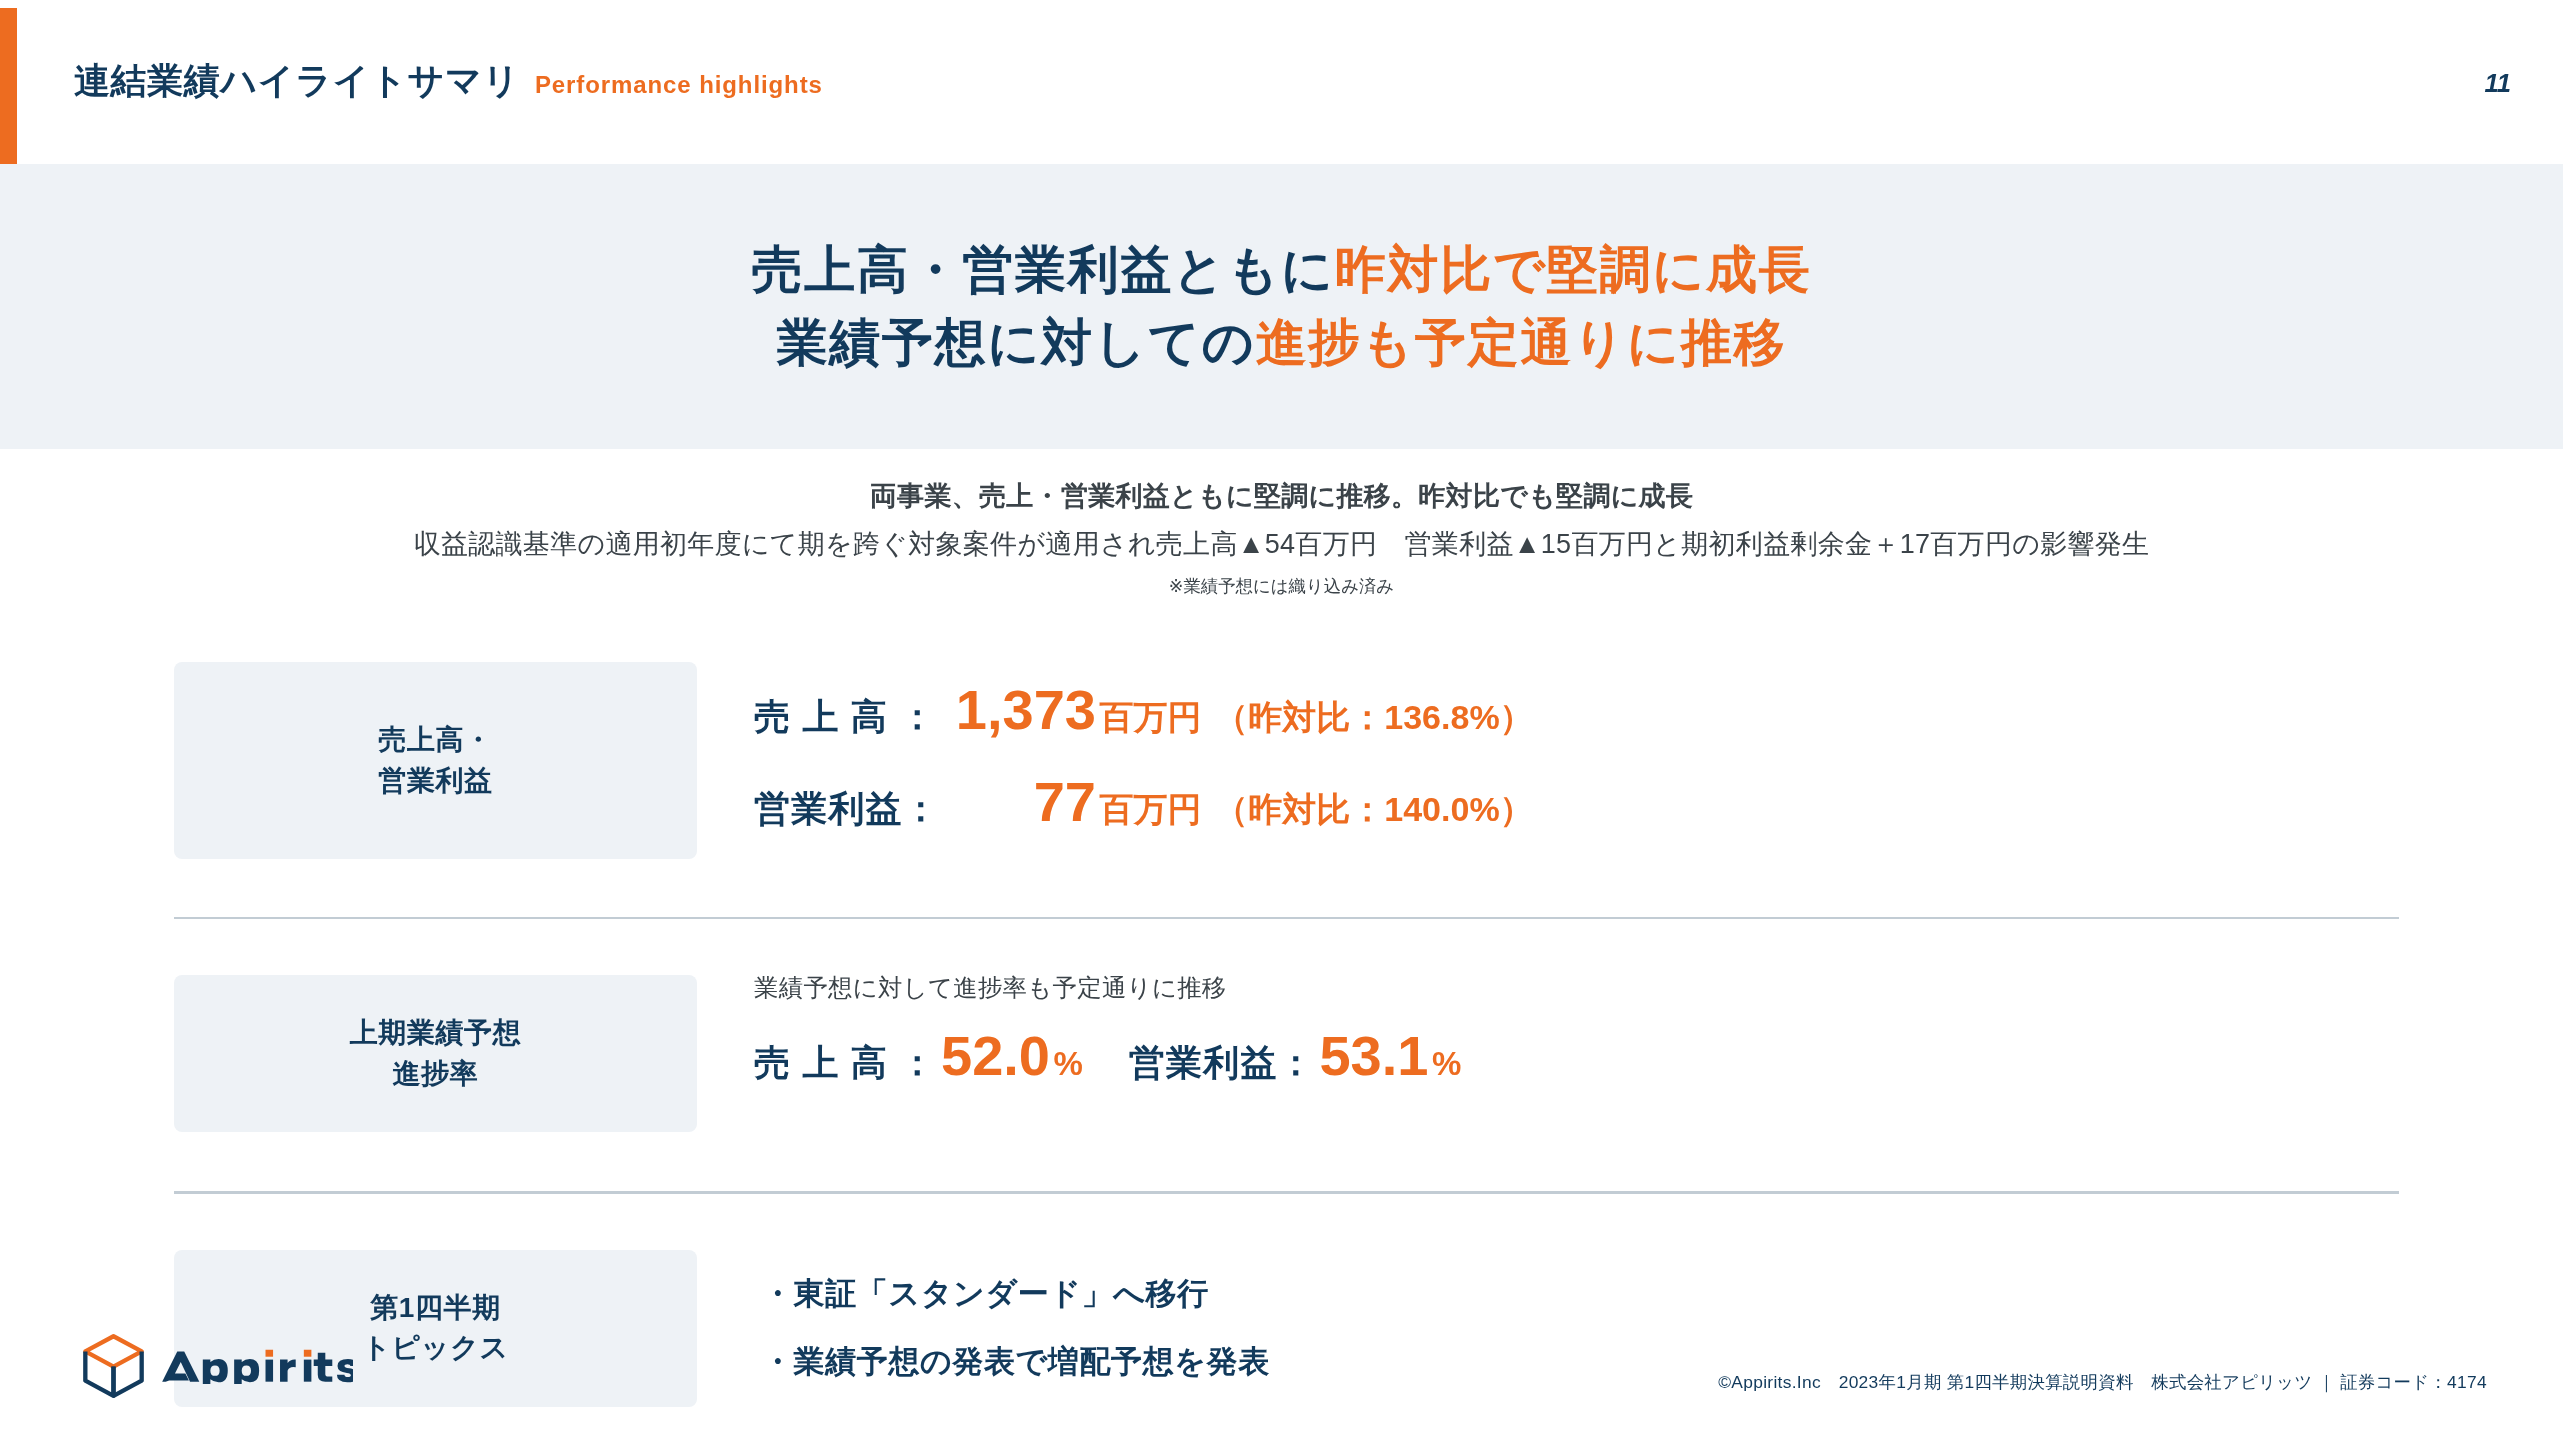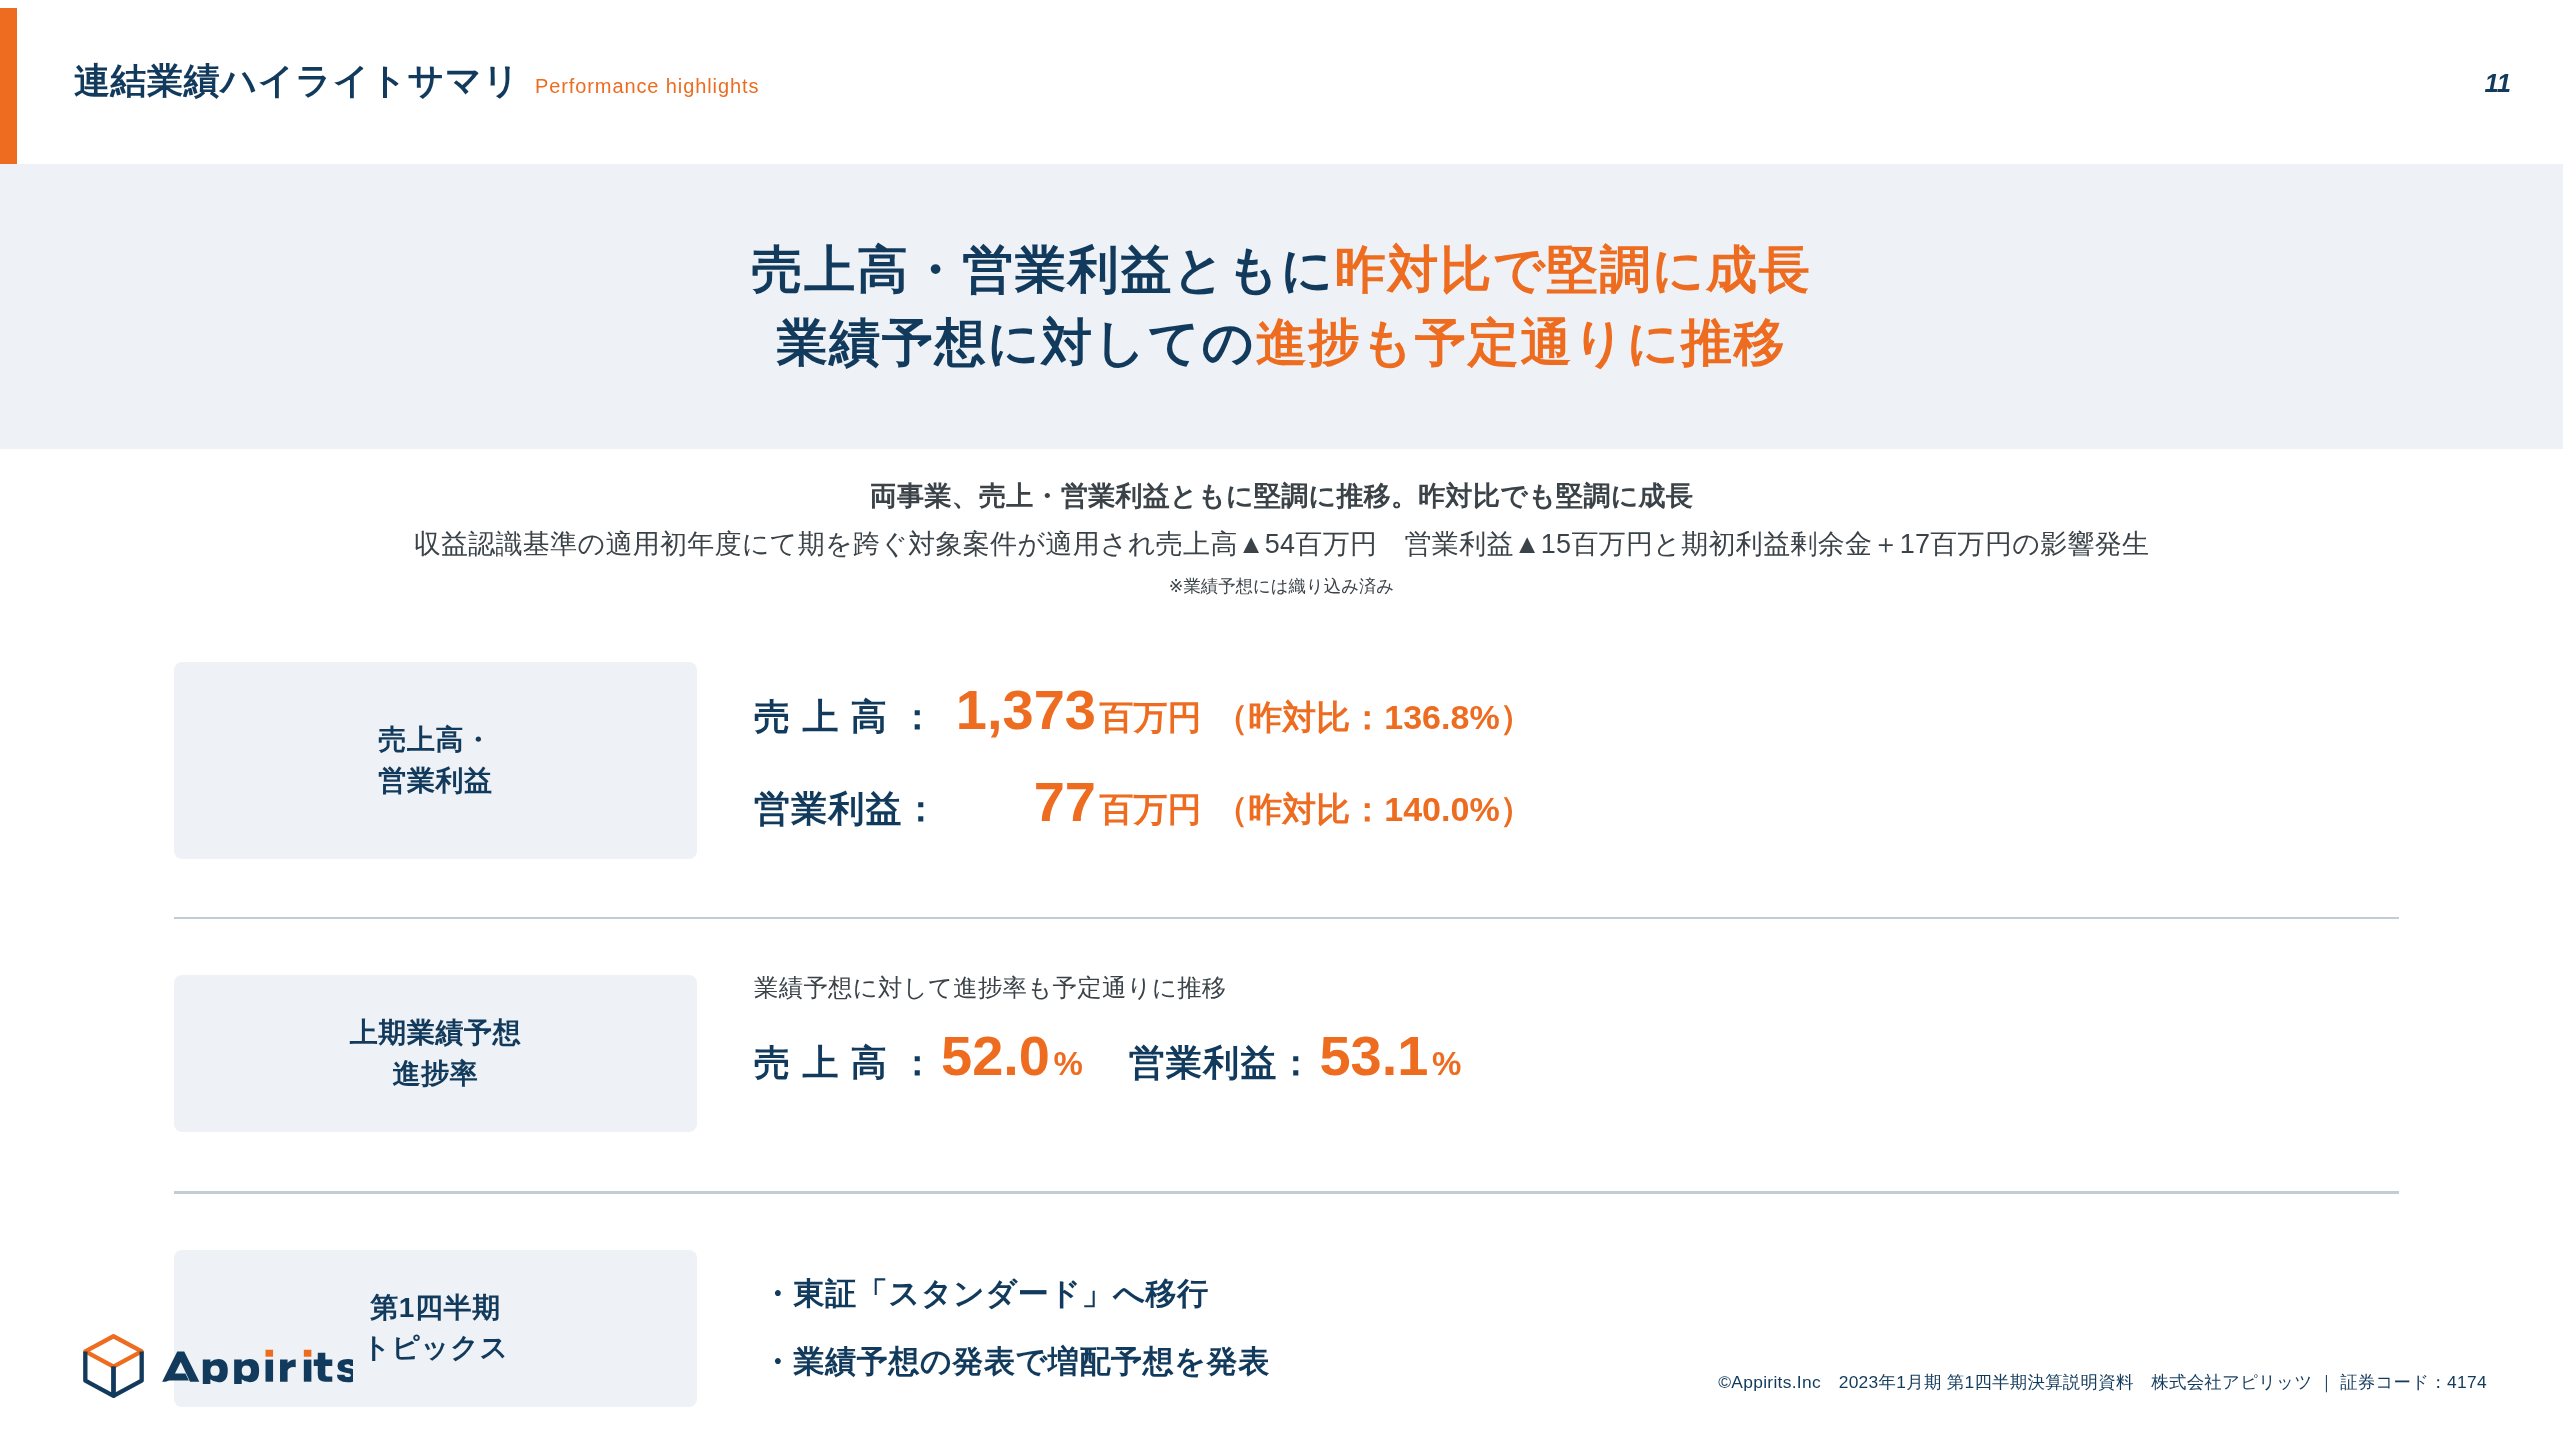--- a/index.html
+++ b/index.html
@@ -38,22 +38,22 @@
     gap: 15px;
   }
   .header-title-ja {
     font-size: 36px;
     font-weight: 700;
     color: #123a5c;
     letter-spacing: 0.6px;
     line-height: 1;
   }
   .header-title-en {
-    font-size: 20px;
-    font-weight: 400;
+    font-size: 24px;
+    font-weight: 700;
     color: #ed6c20;
     letter-spacing: 0.9px;
     line-height: 1;
   }
   .page-number {
     position: absolute;
     right: 76px; top: 61px;
     font-size: 25.6px;
     font-weight: 700;
     color: #123a5c;

